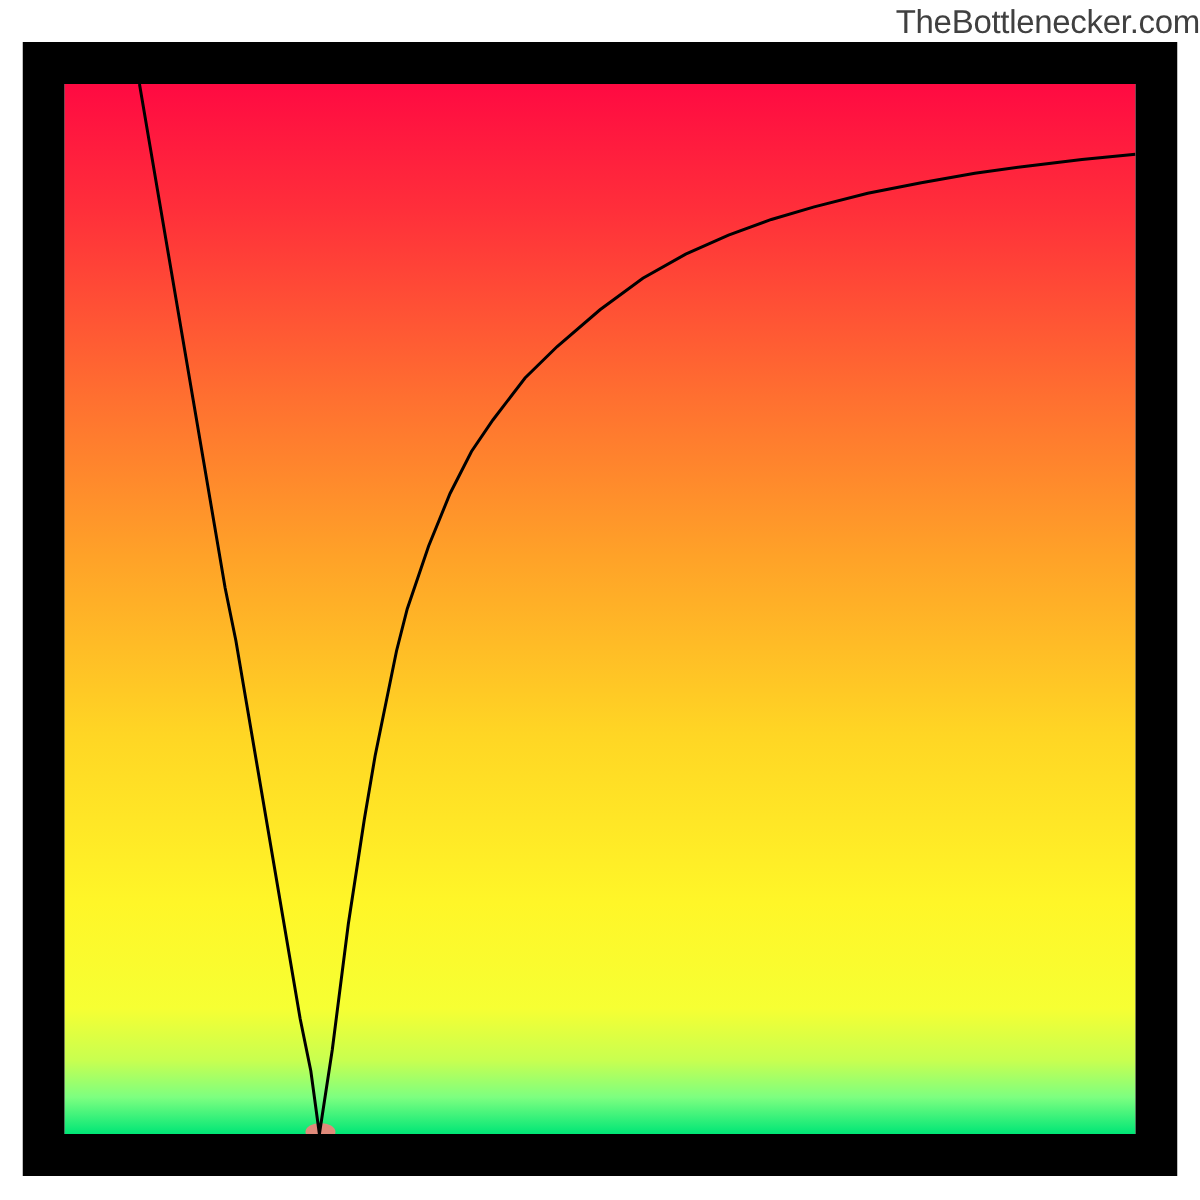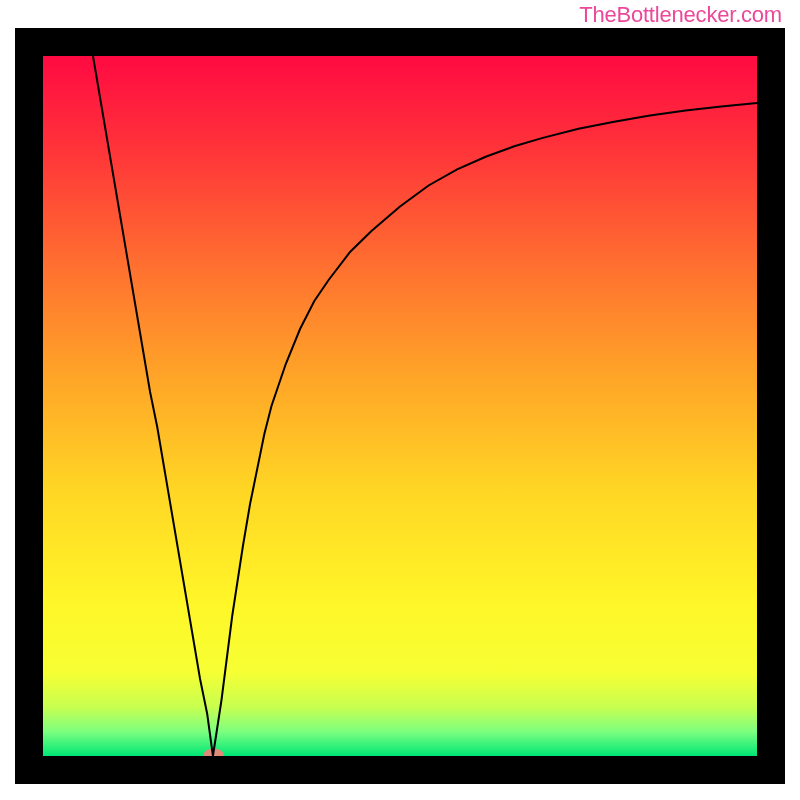--- a/index.html
+++ b/index.html
@@ -10,22 +10,22 @@
   }
   .figure {
     position: relative;
     width: 800px;
     height: 800px;
     background: #ffffff;
   }
   .watermark {
     position: absolute;
     top: 2px;
-    right: 18px;
-    color: #ec4899;
+    right: 0;
+    color: #404040;
     font-size: 22px;
     font-weight: 400;
     letter-spacing: -0.2px;
     z-index: 5;
   }
   .plot-wrap {
     position: absolute;
     left: 15px;
     top: 28px;
     width: 770px;

